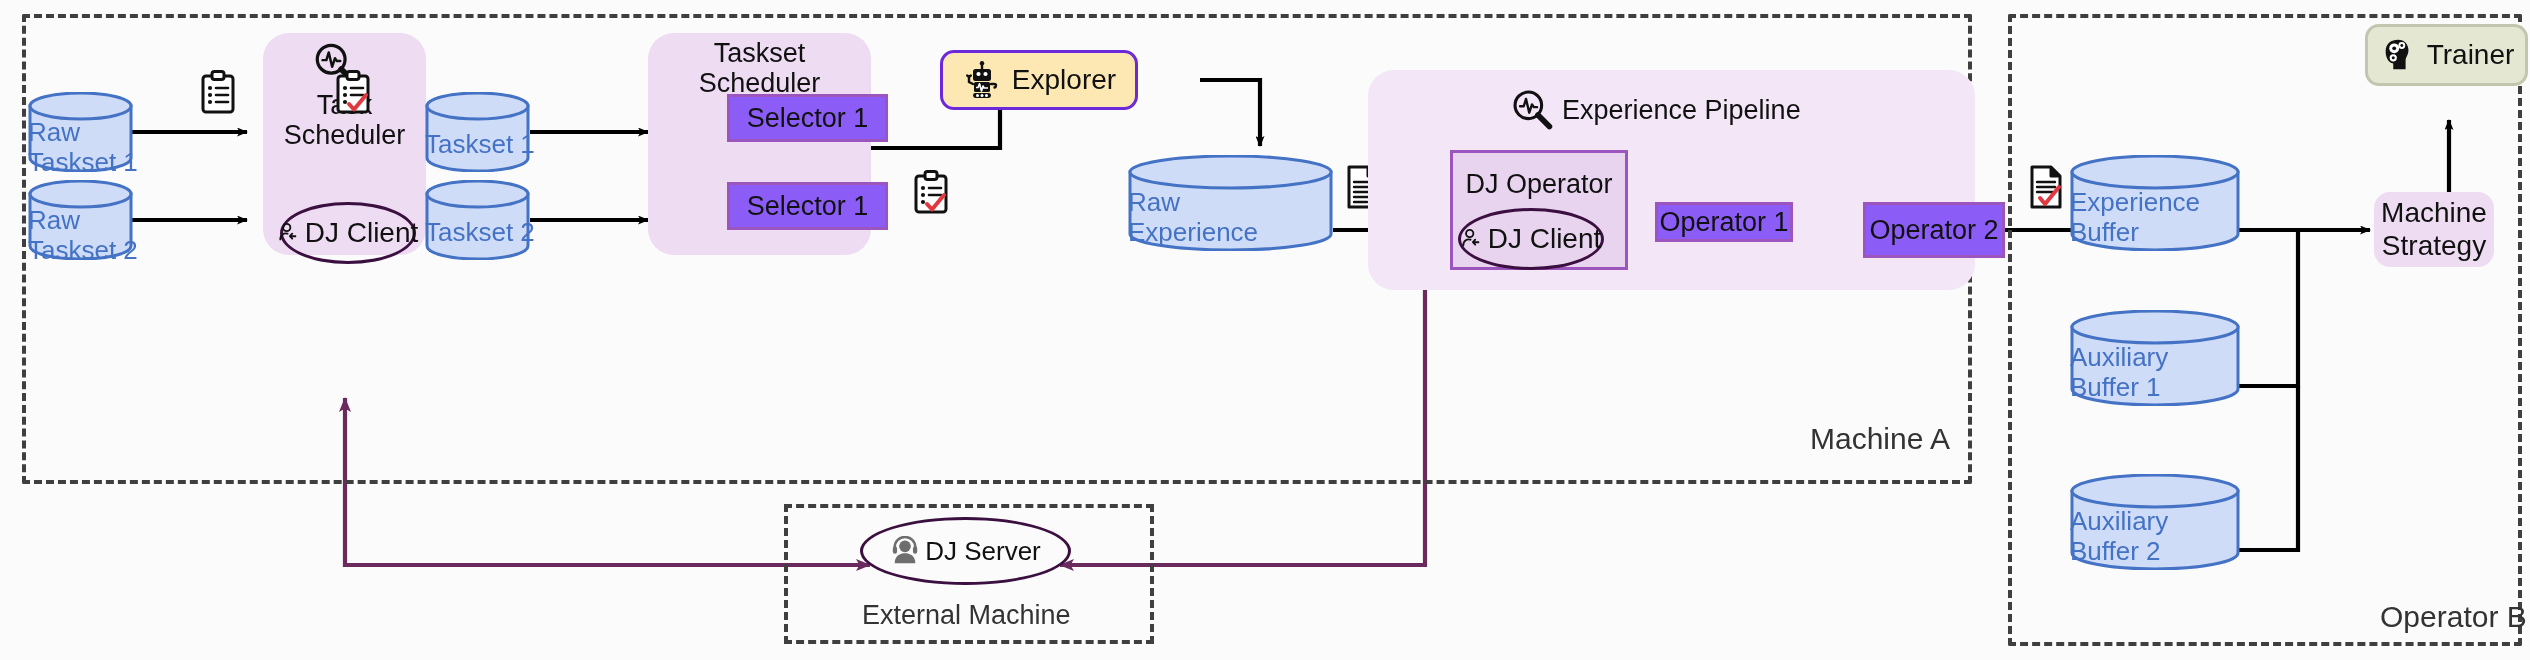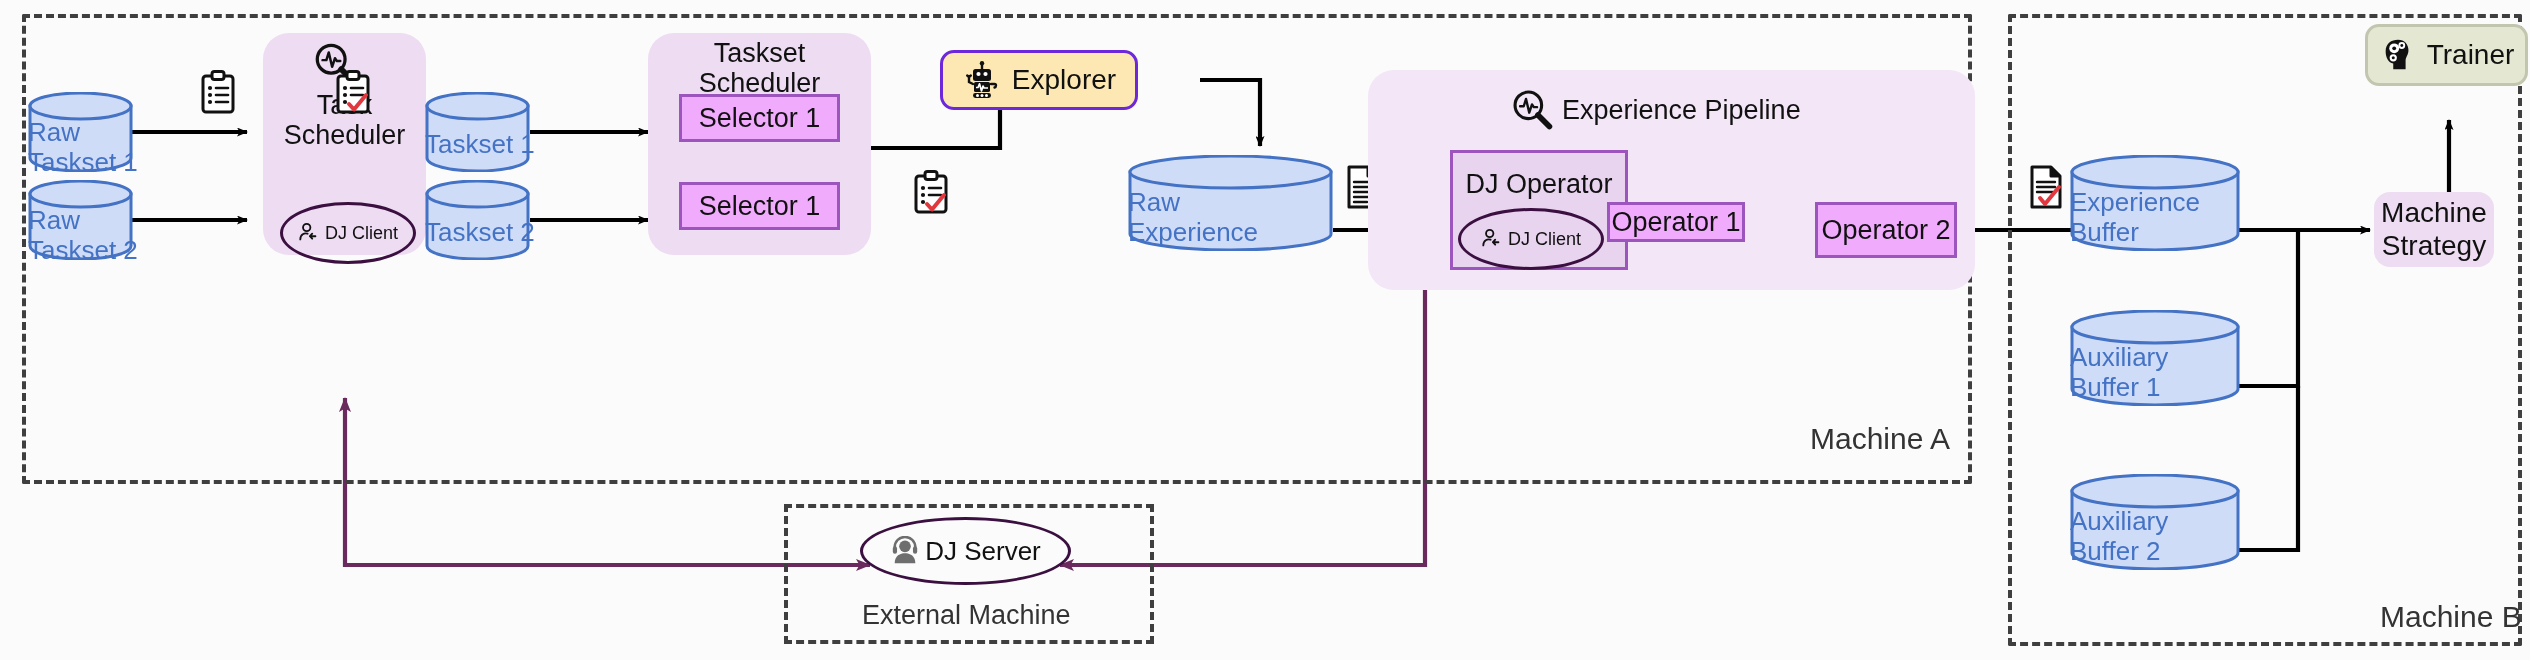--- a/index.html
+++ b/index.html
@@ -12,35 +12,35 @@
   .machine-label{font-size:30px;color:#333;white-space:nowrap;}
 
   .extmachine{border:4px dashed #3f3f3f;background:transparent;}
 
   
   .panel{background:#eddcf2;border-radius:26px;}
   .panel-light{background:#f2e6f7;border-radius:26px;}
   .panel-title{font-size:27px;color:#111;text-align:center;line-height:1.12;white-space:nowrap;}
 
   
-  .opbox{background:#f0abfc;border:3px solid #9b55bd;display:flex;align-items:center;justify-content:center;}
+  .opbox{background:#8b5cf6;border:3px solid #9b55bd;display:flex;align-items:center;justify-content:center;margin-left:48px;}
   .opbox span{font-size:27px;color:#111;white-space:nowrap;}
 
   .djop{background:#e8d4ef;border:3px solid #9b55bd;}
   .djop-title{font-size:27px;color:#111;text-align:center;white-space:nowrap;}
 
   
   .cyl{position:absolute;}
   .cyl svg{position:absolute;left:0;top:0;}
   .cyl .cyl-label{position:absolute;left:0;right:0;color:#4472c4;font-size:26px;line-height:1.15;white-space:nowrap;}
 
   
   .ellipse{position:absolute;border:3px solid #3b1040;border-radius:50%;background:transparent;
            display:flex;align-items:center;justify-content:center;gap:5px;}
-  .ellipse .etxt{font-size:18px;color:#111;white-space:nowrap;}
+  .ellipse .etxt{font-size:28px;color:#111;white-space:nowrap;}
 
   
   .chip{border-radius:14px;display:flex;align-items:center;justify-content:center;gap:10px;}
   .chip .ctxt{font-size:28px;color:#111;white-space:nowrap;}
   .chip-explorer{background:#fde8b4;border:3px solid #6d28d9;}
   .chip-trainer{background:#e4e8d2;border:3px solid #c2c6ae;}
   .chip-sample{background:#eddcf2;border:none;border-radius:16px;}
   .chip-sample .ctxt{line-height:1.15;text-align:center;}
 
   
@@ -104,21 +104,21 @@
       <path d="M345,565 L870,565" marker-end="url(#ahp)"></path>
 
       <path d="M1425,290 L1425,565 L1060,565" marker-end="url(#ahp)"></path>
     </g>
   </svg>
 
   <div class="abs machine" style="left:22px;top:14px;width:1950px;height:470px;"></div>
   <div class="abs machine-label" style="left:1810px;top:422px;">Machine A</div>
 
   <div class="abs machine" style="left:2008px;top:14px;width:514px;height:632px;"></div>
-  <div class="abs machine-label" style="left:2380px;top:600px;">Machine B</div>
+  <div class="abs machine-label" style="left:2380px;top:600px;">Operator B</div>
 
   <div class="abs extmachine" style="left:784px;top:504px;width:370px;height:140px;"></div>
   <div class="abs machine-label" style="left:862px;top:600px;font-size:27px;">External Machine</div>
 
   <div class="abs panel" style="left:263px;top:33px;width:163px;height:222px;"></div>
   <div class="abs" style="left:312px;top:40px;width:46px;height:46px;">
     <svg viewBox="0 0 48 48" width="46" height="46">
       <circle cx="20" cy="20" r="14.5" fill="none" stroke="#111" stroke-width="3.4"></circle>
       <path d="M30.5,30.5 L43,43" stroke="#111" stroke-width="6.2" stroke-linecap="round"></path>
       <path d="M11,21 L15,21 L17.5,13 L21,28 L24,19 L26,22 L29.5,22" fill="none" stroke="#111" stroke-width="2.6" stroke-linejoin="round" stroke-linecap="round"></path>

